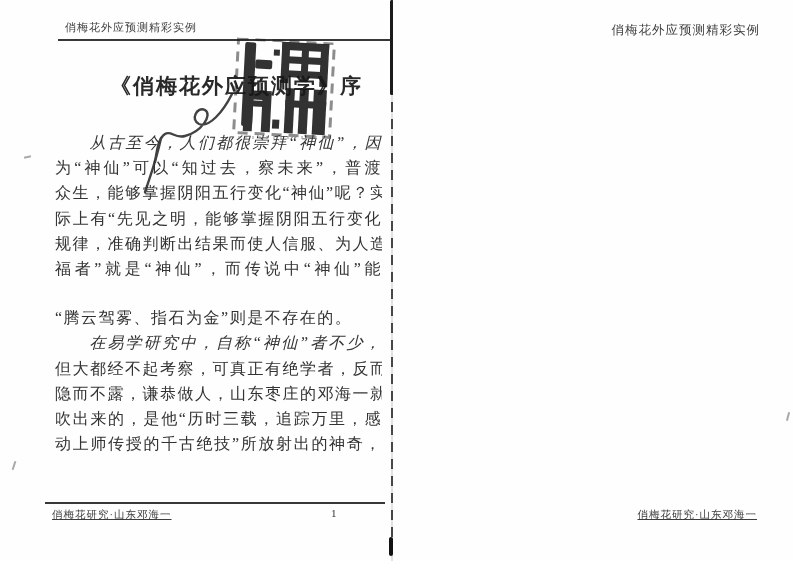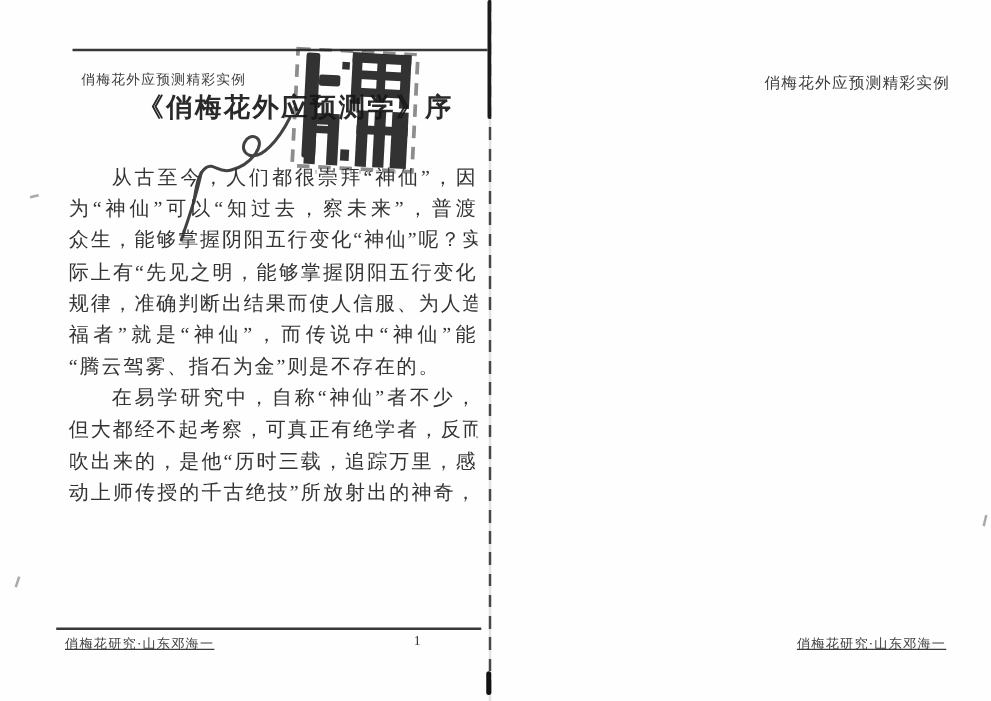--- a/index.html
+++ b/index.html
@@ -9,21 +9,21 @@
   html,body{width:793px;height:561px;overflow:hidden;}
   body{
     background:var(--paper);
     font-family:"Liberation Serif","DejaVu Serif",serif;
     color:var(--ink);
     position:relative;
   }
   .abs{position:absolute;}
 
   
-  .hdr{font-size:11px;letter-spacing:1px;color:#3d3d3d;white-space:nowrap;margin-top:36px;}
+  .hdr{font-size:11px;letter-spacing:1px;color:#3d3d3d;white-space:nowrap;}
   .hdr-left{left:65px;top:20px;}
   .hdr-right{top:22px;right:33px;font-size:12.5px;}
   .rule{background:var(--rule);height:2px;}
   .hdr-rule-left{left:58px;top:39px;width:332px;}
 
   
   .title{
     left:110px;top:72px;
     font-size:21px;font-weight:600;letter-spacing:2px;
     color:#292929;white-space:nowrap;
@@ -32,22 +32,22 @@
   
   .body-block{overflow:hidden;}
   .body-left{left:55px;top:130px;width:327px;}
   .bline{
     height:25.2px;line-height:25.2px;
     font-size:16px;letter-spacing:1.5px;
     white-space:nowrap;
     text-align:justify;text-align-last:justify;
     color:#333;
   }
-  .bline.ind{text-indent:2.15em;}
-  .bline.pend{text-align-last:left;}
+  .bline.ind{text-indent:2.15em;font-style:italic;}
+  .bline.pend{text-align-last:left;margin-top:24px;}
 
   
   .ftr-rule-left{left:45px;top:502px;width:340px;height:1.5px;}
   .ftr{font-size:10.5px;letter-spacing:1px;color:#3d3d3d;white-space:nowrap;text-decoration:underline;}
   .ftr-left{left:52px;top:508px;}
   .ftr-right{top:508px;right:36px;}
   .pn{font-size:11px;color:#333;}
   .pn-left{left:331px;top:507px;}
 
   
@@ -109,20 +109,21 @@
   <div class="abs body-block body-left">
       <div class="bline ind">从古至今，人们都很崇拜“神仙”，因</div>
       <div class="bline">为“神仙”可以“知过去，察未来”，普渡</div>
       <div class="bline">众生，能够掌握阴阳五行变化“神仙”呢？实</div>
       <div class="bline">际上有“先见之明，能够掌握阴阳五行变化</div>
       <div class="bline">规律，准确判断出结果而使人信服、为人造</div>
       <div class="bline">福者”就是“神仙”，而传说中“神仙”能</div>
       <div class="bline pend">“腾云驾雾、指石为金”则是不存在的。</div>
       <div class="bline ind">在易学研究中，自称“神仙”者不少，</div>
       <div class="bline">但大都经不起考察，可真正有绝学者，反而</div>
+      <div class="bline">隐而不露，谦恭做人，山东枣庄的邓海一就</div>
       <div class="bline">吹出来的，是他“历时三载，追踪万里，感</div>
       <div class="bline">动上师传授的千古绝技”所放射出的神奇，</div>
     </div>
 
   <div class="abs rule ftr-rule-left"></div>
   <div class="abs ftr ftr-left">俏梅花研究·山东邓海一</div>
   <div class="abs pn pn-left">1</div>
 </div>
 
 <div class="abs spine-main"></div>

